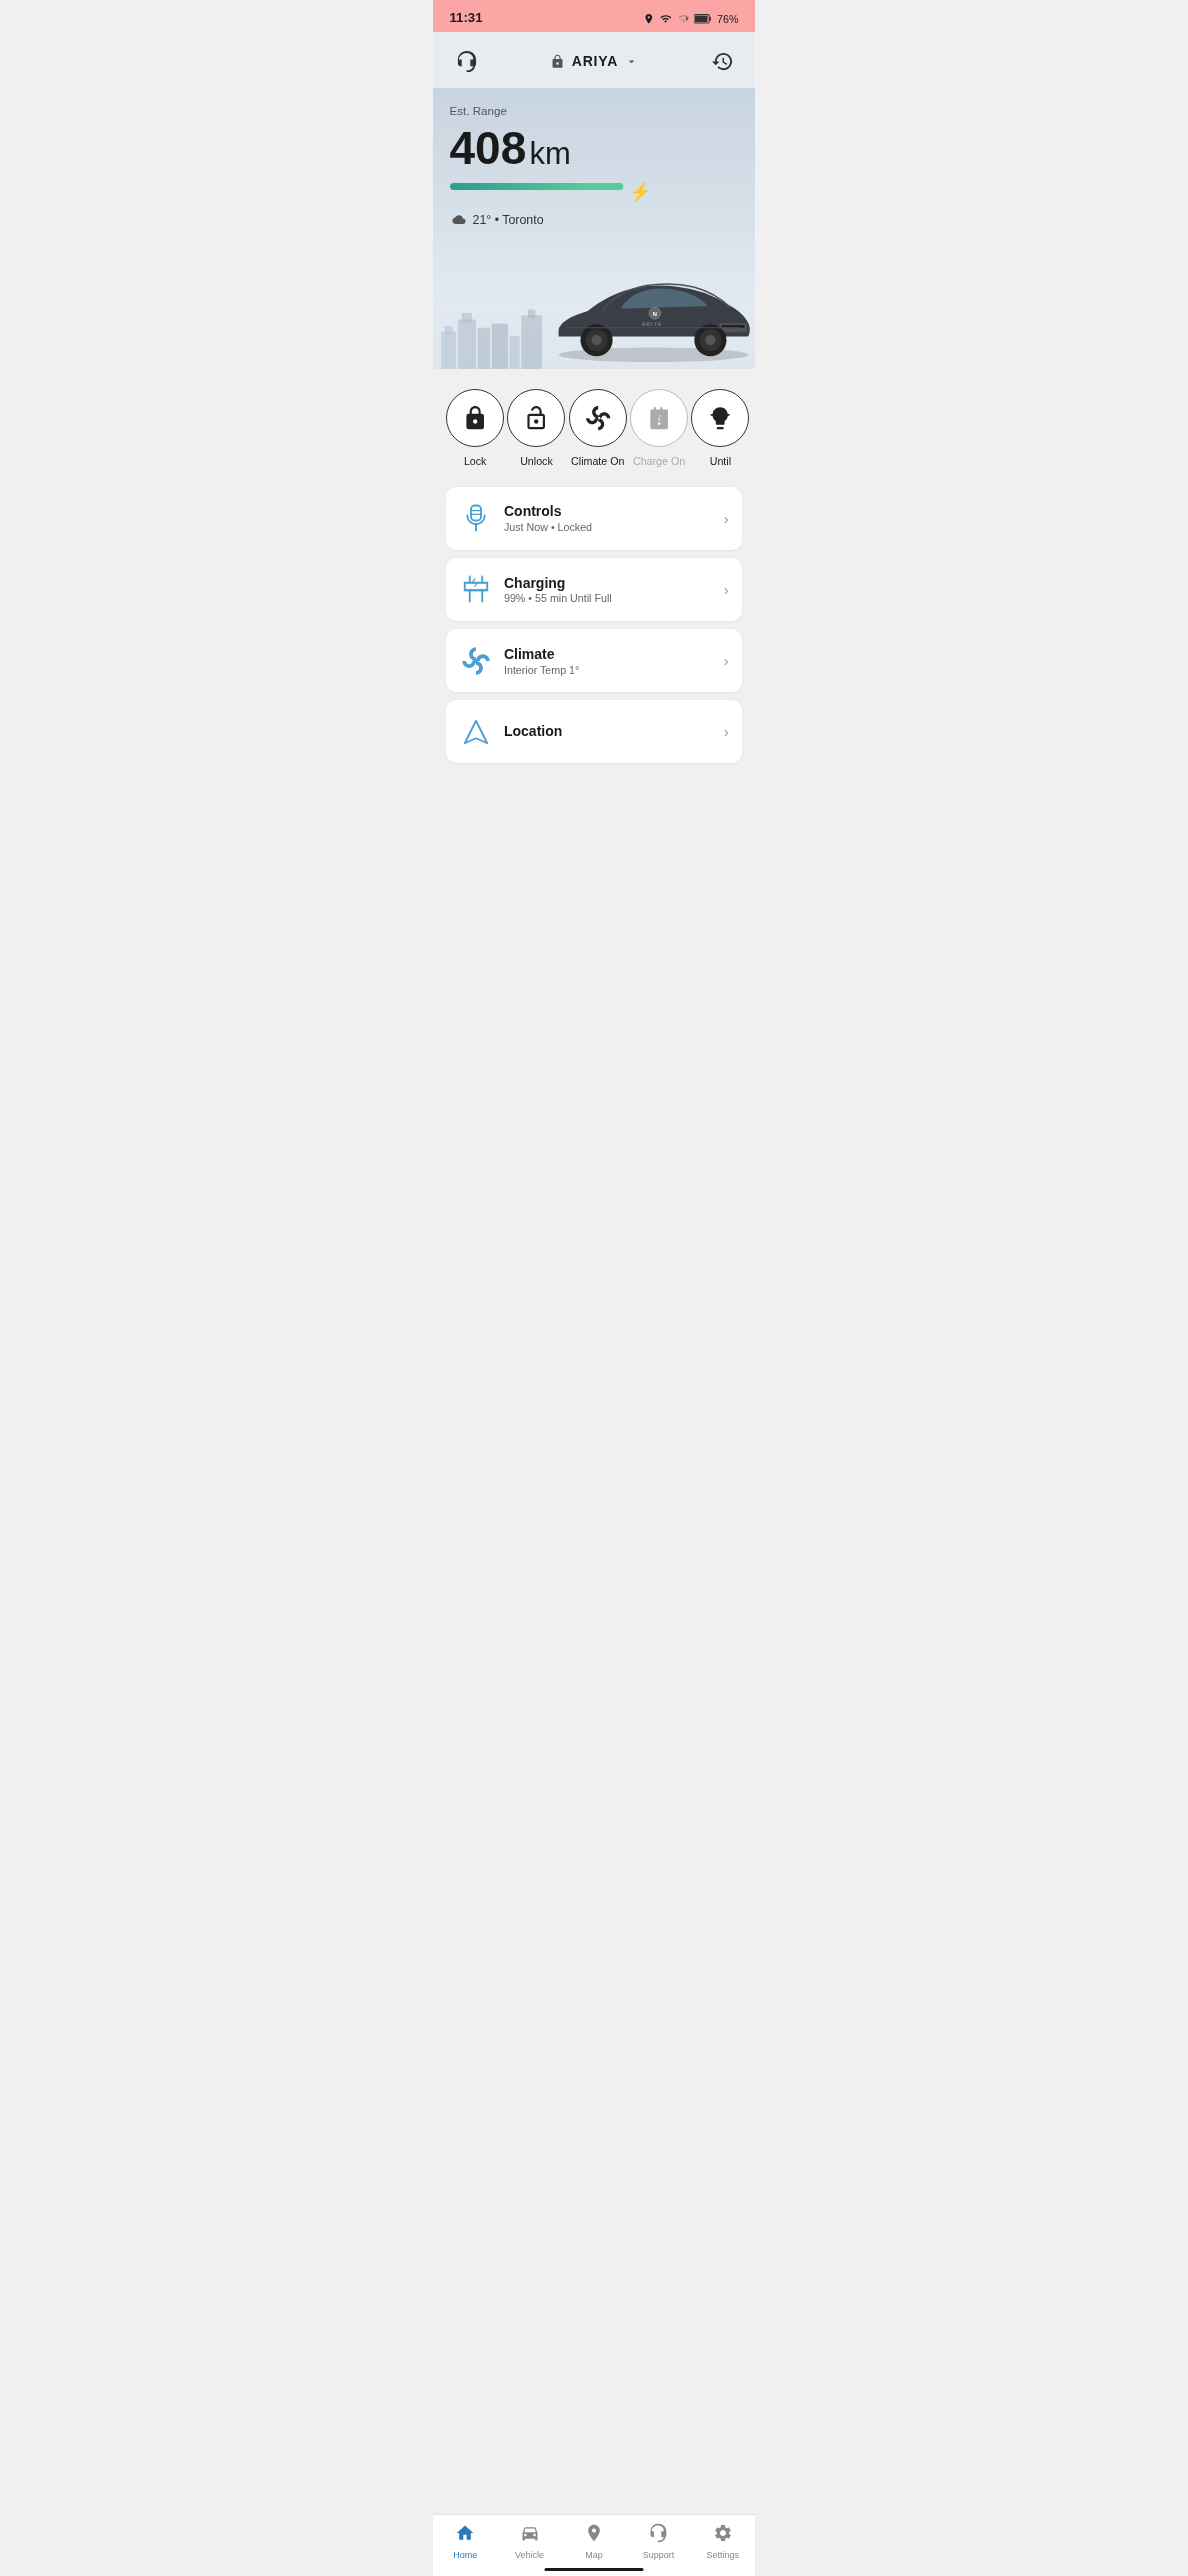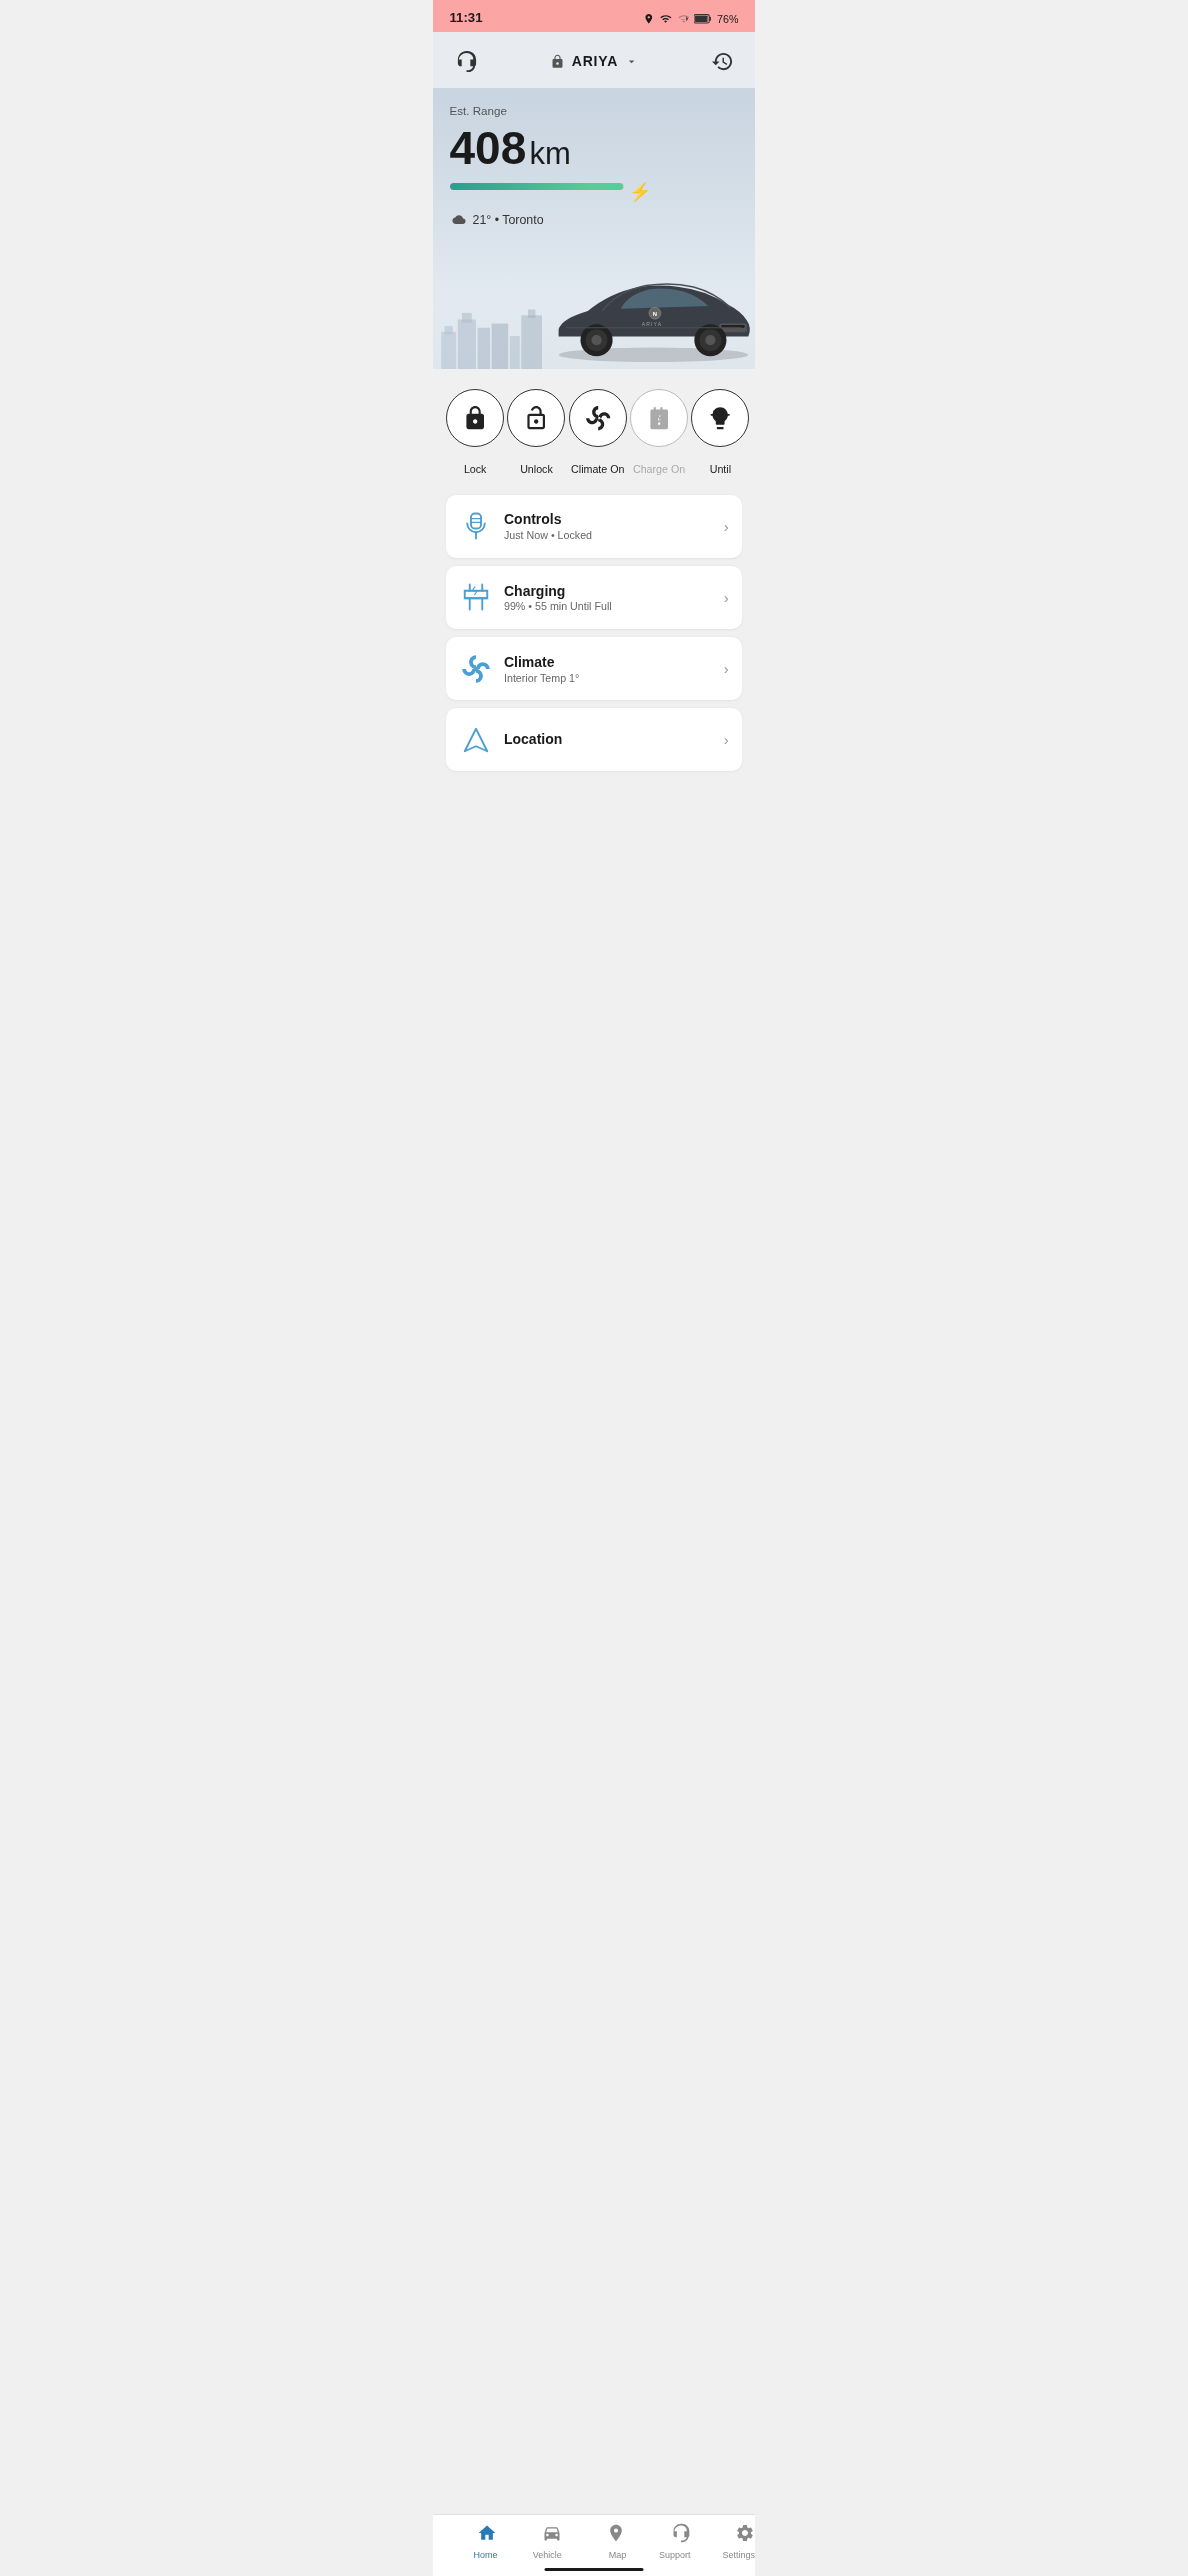--- a/index.html
+++ b/index.html
@@ -163,21 +163,21 @@
       display: flex;
       justify-content: space-around;
       align-items: flex-start;
       gap: 3.3px;
     }
 
     .action-item {
       display: flex;
       flex-direction: column;
       align-items: center;
-      gap: 16px;
+      gap: 8px;
       flex: 1;
     }
 
     .action-circle {
       width: 58px;
       height: 58px;
       border-radius: 50%;
       border: 1.7px solid #333;
       display: flex;
       align-items: center;
@@ -266,21 +266,21 @@
       background: white;
       border-top: 0.8px solid #e0e0e0;
       display: flex;
       justify-content: space-around;
       padding: 8.3px 0 16.5px;
     }
 
     .nav-item {
       display: flex;
       flex-direction: column;
-      align-items: flex-end;
+      align-items: center;
       gap: 3.3px;
       cursor: pointer;
       flex: 1;
     }
 
     .nav-label {
       font-size: 9px;
       color: #888;
     }
 

